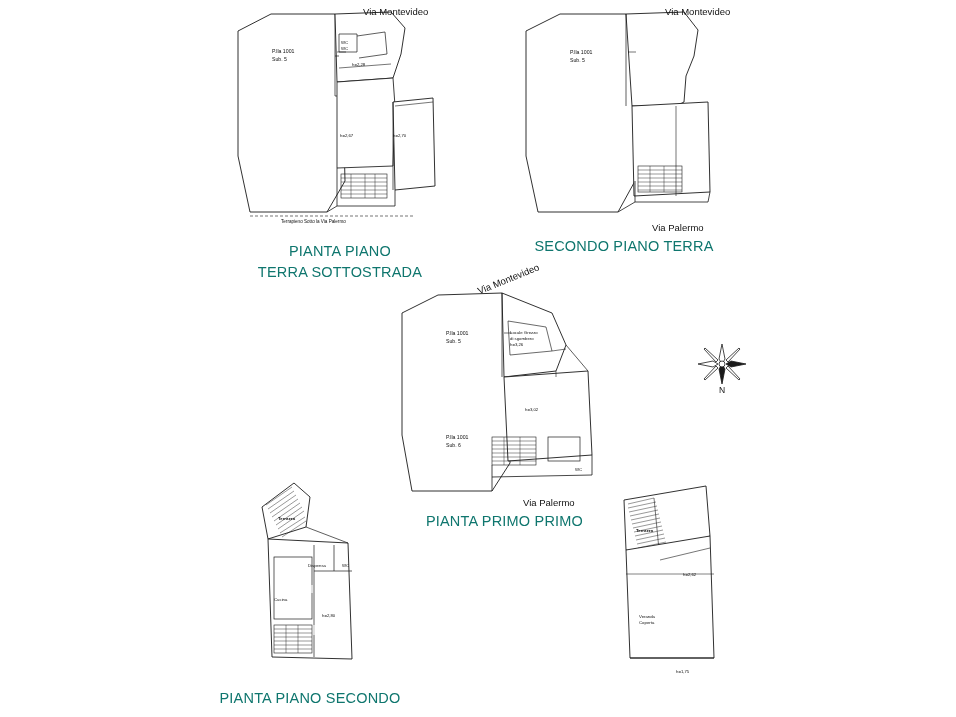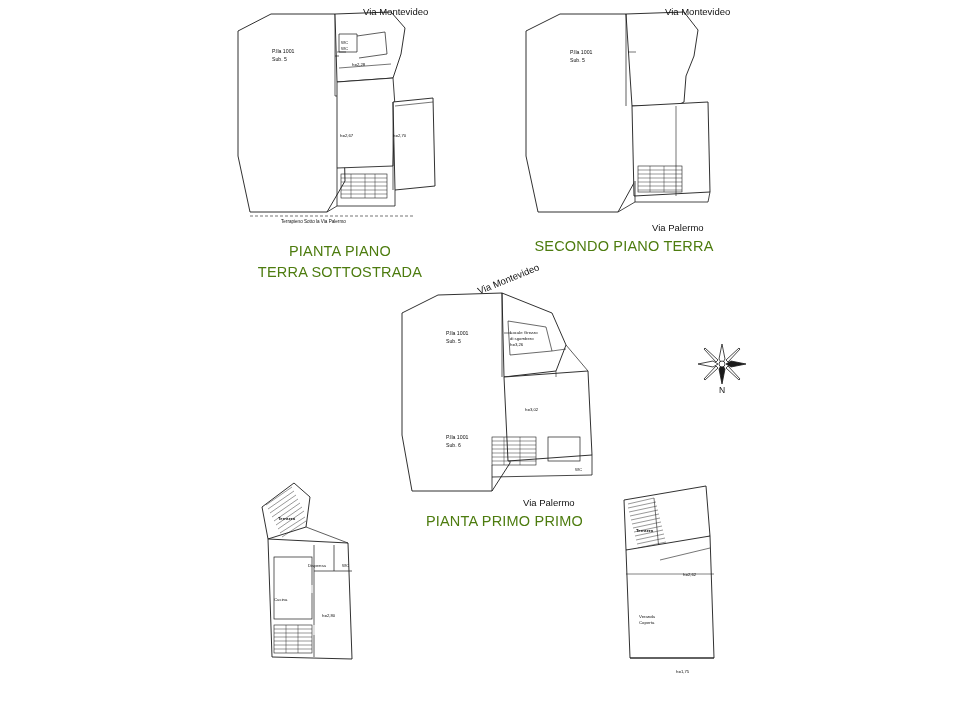--- a/index.html
+++ b/index.html
@@ -26,21 +26,21 @@
   }
   .plan svg {
     display: block;
     overflow: visible;
   }
   .caption {
     position: absolute;
     text-align: center;
     font-size: 14.5px;
     letter-spacing: 0.2px;
-    color: #4d7c0f;
+    color: #0f766e;
     white-space: nowrap;
   }
   .caption.two-line {
     line-height: 1.45;
     white-space: normal;
   }
   .street {
     position: absolute;
     font-size: 9.5px;
     color: #111;
@@ -242,20 +242,21 @@
 
       <path d="M64,110 L64,118" stroke="#ffffff" stroke-width="1.2"></path>
       <path d="M66,150 L66,160" stroke="#ffffff" stroke-width="1.2"></path>
     </svg>
   </div>
   <div class="tinylabel bold" style="left:278px; top:516px;">Terrazza</div>
   <div class="tinylabel" style="left:274px; top:597px;">Cucina</div>
   <div class="tinylabel" style="left:308px; top:563px;">Dispensa</div>
   <div class="tinylabel" style="left:342px; top:563px;">WC</div>
   <div class="tinylabel" style="left:322px; top:613px;">h=2,80</div>
+  <div class="caption" style="left:190px; top:690px; width:240px;">PIANTA PIANO SECONDO</div>
 
   <div class="plan" style="left:610px; top:478px; width:130px; height:195px;">
     <svg width="130" height="195" viewBox="0 0 130 195" fill="none" stroke="#1a1a1a" stroke-width="0.8">
 
       <polygon points="14,22 96,8 100,58 50,82 16,72" fill="#ffffff" stroke-width="0.9"></polygon>
       <path d="M18,26 L44,20 M18,30 L46,24 M19,34 L47,28 M20,38 L48,32 M21,42 L49,36 M22,46 L50,40 M23,50 L51,44 M24,54 L52,48 M25,58 L53,52 M26,62 L54,56 M27,66 L55,60 M28,70 L56,64" stroke-width="0.45"></path>
       <path d="M44,20 L50,82" stroke-width="0.6"></path>
 
       <polygon points="16,72 100,58 104,180 20,180" fill="#ffffff" stroke-width="0.9"></polygon>
       <path d="M50,82 L100,70" stroke-width="0.6"></path>

